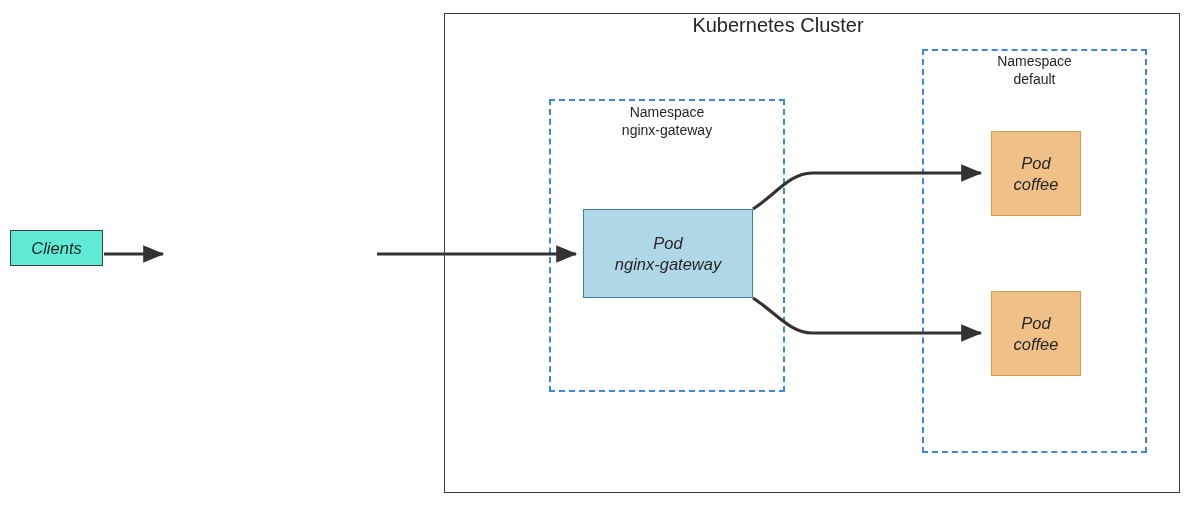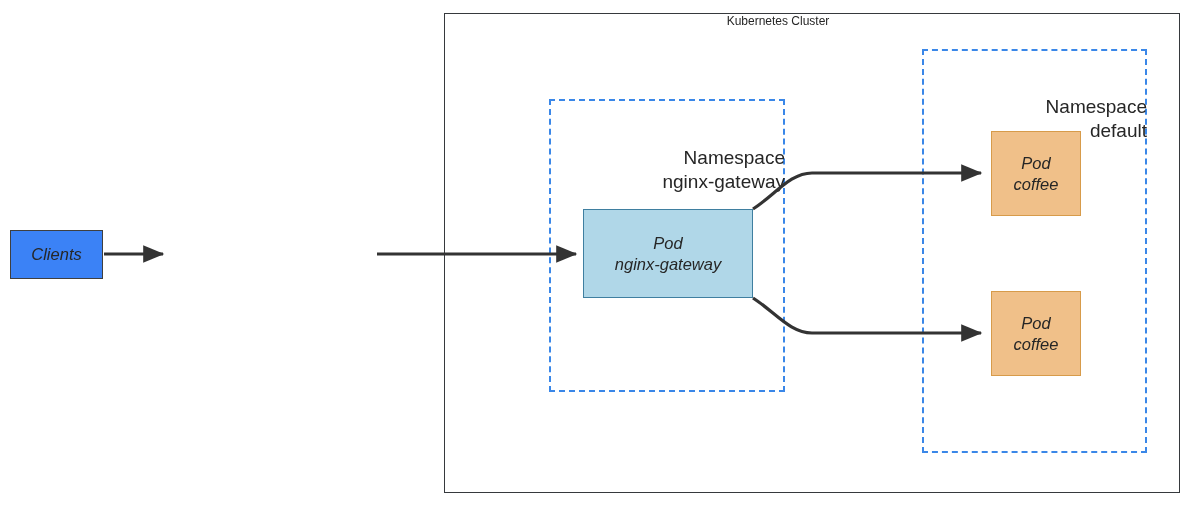--- a/index.html
+++ b/index.html
@@ -39,21 +39,21 @@
     height: 480px;
     border: 1.4px solid #36393d;
     background: #ffffff;
   }
   #cluster-title {
     position: absolute;
     left: 444px;
     top: 14px;
     width: 668px;
     text-align: center;
-    font-size: 12px;
+    font-size: 20px;
     color: #262626;
   }
 
   
   .namespace-box {
     position: absolute;
     box-sizing: border-box;
     border: 2px dashed #3a87e8;
     background: transparent;
   }
@@ -64,45 +64,44 @@
     height: 293px;
   }
   #namespace-default-box {
     left: 922px;
     top: 49px;
     width: 225px;
     height: 404px;
   }
   .namespace-label {
     position: absolute;
-    text-align: right;
-    font-size: 19px;
+    text-align: center;
+    font-size: 14px;
     color: #262626;
     line-height: 1.26;
     white-space: pre-line;
-    margin-top: 42px;
   }
   #namespace-nginx-gateway-label {
     left: 549px;
     top: 104px;
     width: 236px;
   }
   #namespace-default-label {
     left: 922px;
     top: 53px;
     width: 225px;
   }
 
   
   #clients-box {
     left: 10px;
     top: 230px;
     width: 93px;
-    height: 49px;
-    background: #3b82f6;
+    height: 36px;
+    background: #5eead4;
     border: 1.4px solid #3f3f3f;
     font-size: 16.5px;
   }
   #public-ip-box {
     left: 170px;
     top: 192px;
     width: 206px;
     height: 125px;
     background: #b0d7e8;
     border: 1.3px solid #3f7fa0;

